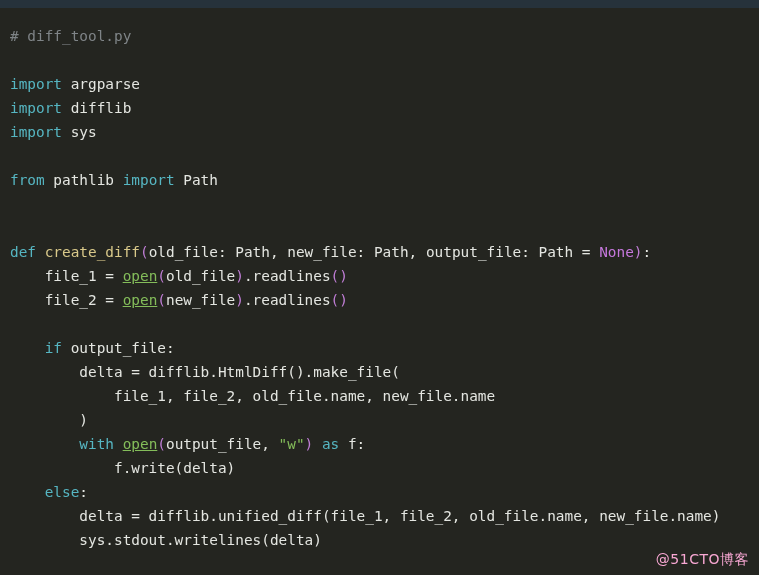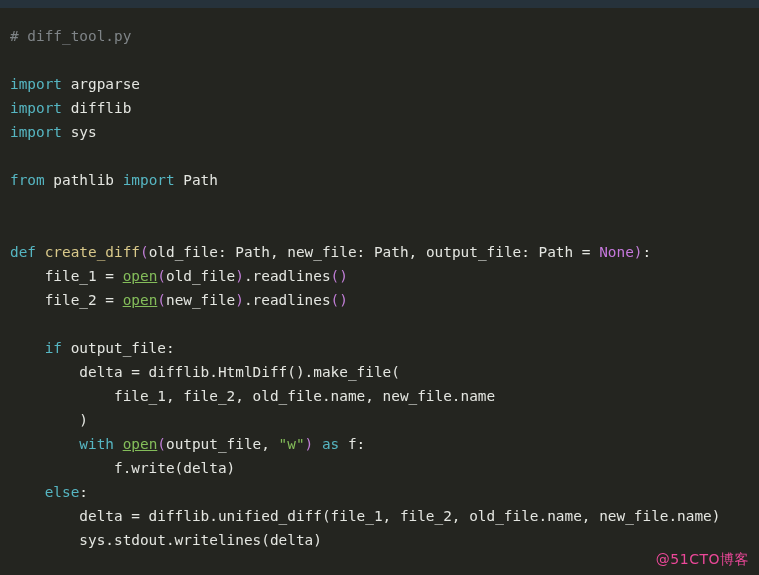--- a/index.html
+++ b/index.html
@@ -75,15 +75,15 @@
 <body>
 
 <div id="app" style="background: rgb(36, 37, 32);">
 
   <div class="titlebar" style="background: rgb(38, 50, 59);"></div>
 
   <div class="code-surface" style="background: rgb(36, 37, 32);">
     <div class="code-block" id="code-block"><span class="ln"><span class="t-comment" style="color: rgb(127, 132, 135);"># diff_tool.py</span></span><span class="ln">&nbsp;</span><span class="ln"><span class="t-kw" style="color: rgb(86, 182, 194);">import</span><span class="t-plain" style="color: rgb(228, 230, 225);"> argparse</span></span><span class="ln"><span class="t-kw" style="color: rgb(86, 182, 194);">import</span><span class="t-plain" style="color: rgb(228, 230, 225);"> difflib</span></span><span class="ln"><span class="t-kw" style="color: rgb(86, 182, 194);">import</span><span class="t-plain" style="color: rgb(228, 230, 225);"> sys</span></span><span class="ln">&nbsp;</span><span class="ln"><span class="t-kw" style="color: rgb(86, 182, 194);">from</span><span class="t-plain" style="color: rgb(228, 230, 225);"> pathlib </span><span class="t-kw" style="color: rgb(86, 182, 194);">import</span><span class="t-plain" style="color: rgb(228, 230, 225);"> Path</span></span><span class="ln">&nbsp;</span><span class="ln">&nbsp;</span><span class="ln"><span class="t-kw" style="color: rgb(86, 182, 194);">def</span><span class="t-plain" style="color: rgb(228, 230, 225);"> </span><span class="t-fn" style="color: rgb(217, 201, 138);">create_diff</span><span class="t-punc" style="color: rgb(192, 126, 214);">(</span><span class="t-plain" style="color: rgb(228, 230, 225);">old_file: Path, new_file: Path, output_file: Path = </span><span class="t-const" style="color: rgb(198, 120, 221);">None</span><span class="t-punc" style="color: rgb(192, 126, 214);">)</span><span class="t-plain" style="color: rgb(228, 230, 225);">:</span></span><span class="ln"><span class="t-plain" style="color: rgb(228, 230, 225);">    file_1 = </span><span class="t-builtin" style="color: rgb(132, 189, 90);">open</span><span class="t-punc" style="color: rgb(192, 126, 214);">(</span><span class="t-plain" style="color: rgb(228, 230, 225);">old_file</span><span class="t-punc" style="color: rgb(192, 126, 214);">)</span><span class="t-plain" style="color: rgb(228, 230, 225);">.readlines</span><span class="t-punc" style="color: rgb(192, 126, 214);">()</span></span><span class="ln"><span class="t-plain" style="color: rgb(228, 230, 225);">    file_2 = </span><span class="t-builtin" style="color: rgb(132, 189, 90);">open</span><span class="t-punc" style="color: rgb(192, 126, 214);">(</span><span class="t-plain" style="color: rgb(228, 230, 225);">new_file</span><span class="t-punc" style="color: rgb(192, 126, 214);">)</span><span class="t-plain" style="color: rgb(228, 230, 225);">.readlines</span><span class="t-punc" style="color: rgb(192, 126, 214);">()</span></span><span class="ln">&nbsp;</span><span class="ln"><span class="t-plain" style="color: rgb(228, 230, 225);">    </span><span class="t-kw" style="color: rgb(86, 182, 194);">if</span><span class="t-plain" style="color: rgb(228, 230, 225);"> output_file:</span></span><span class="ln"><span class="t-plain" style="color: rgb(228, 230, 225);">        delta = difflib.HtmlDiff().make_file(</span></span><span class="ln"><span class="t-plain" style="color: rgb(228, 230, 225);">            file_1, file_2, old_file.name, new_file.name</span></span><span class="ln"><span class="t-plain" style="color: rgb(228, 230, 225);">        )</span></span><span class="ln"><span class="t-plain" style="color: rgb(228, 230, 225);">        </span><span class="t-kw" style="color: rgb(86, 182, 194);">with</span><span class="t-plain" style="color: rgb(228, 230, 225);"> </span><span class="t-builtin" style="color: rgb(132, 189, 90);">open</span><span class="t-punc" style="color: rgb(192, 126, 214);">(</span><span class="t-plain" style="color: rgb(228, 230, 225);">output_file, </span><span class="t-str" style="color: rgb(132, 189, 90);">"w"</span><span class="t-punc" style="color: rgb(192, 126, 214);">)</span><span class="t-plain" style="color: rgb(228, 230, 225);"> </span><span class="t-kw" style="color: rgb(86, 182, 194);">as</span><span class="t-plain" style="color: rgb(228, 230, 225);"> f:</span></span><span class="ln"><span class="t-plain" style="color: rgb(228, 230, 225);">            f.write(delta)</span></span><span class="ln"><span class="t-plain" style="color: rgb(228, 230, 225);">    </span><span class="t-kw" style="color: rgb(86, 182, 194);">else</span><span class="t-plain" style="color: rgb(228, 230, 225);">:</span></span><span class="ln"><span class="t-plain" style="color: rgb(228, 230, 225);">        delta = difflib.unified_diff(file_1, file_2, old_file.name, new_file.name)</span></span><span class="ln"><span class="t-plain" style="color: rgb(228, 230, 225);">        sys.stdout.writelines(delta)</span></span></div>
   </div>
 
-  <div class="watermark" style="color: #ec4899; margin-left: 24px;">@51CTO博客</div>
+  <div class="watermark" style="color: #f9a8d4; margin-left: 24px;">@51CTO博客</div>
 
 </div>
 
 </body></html>

